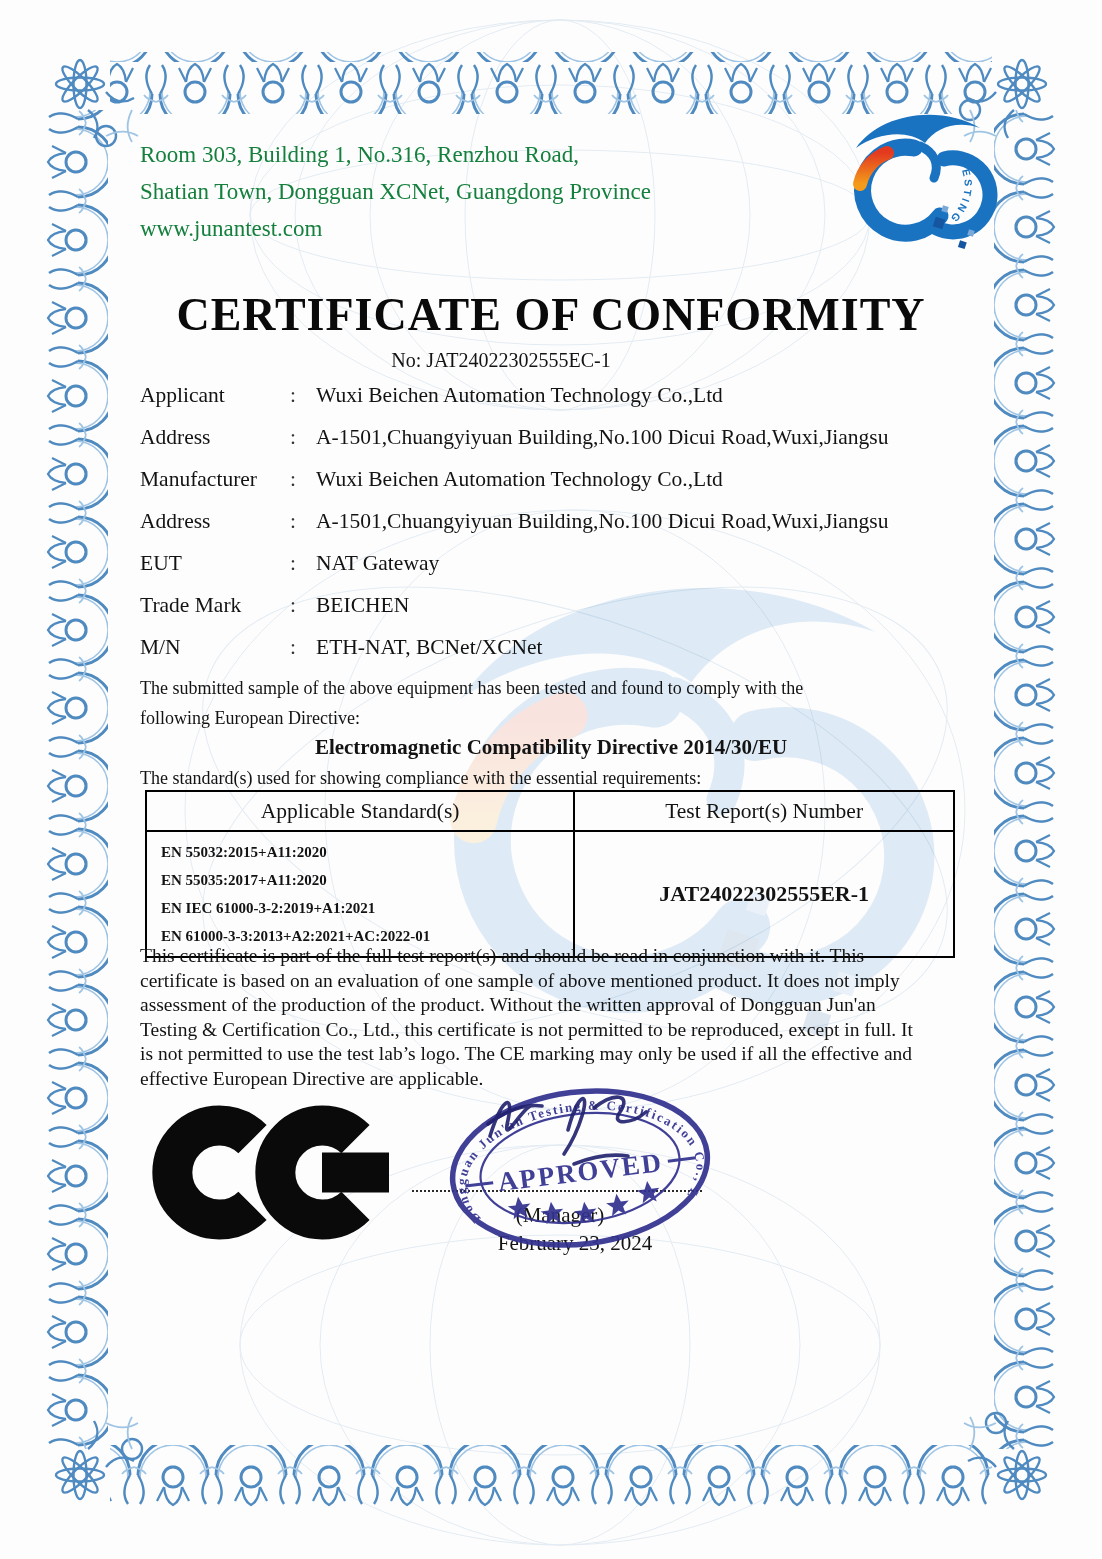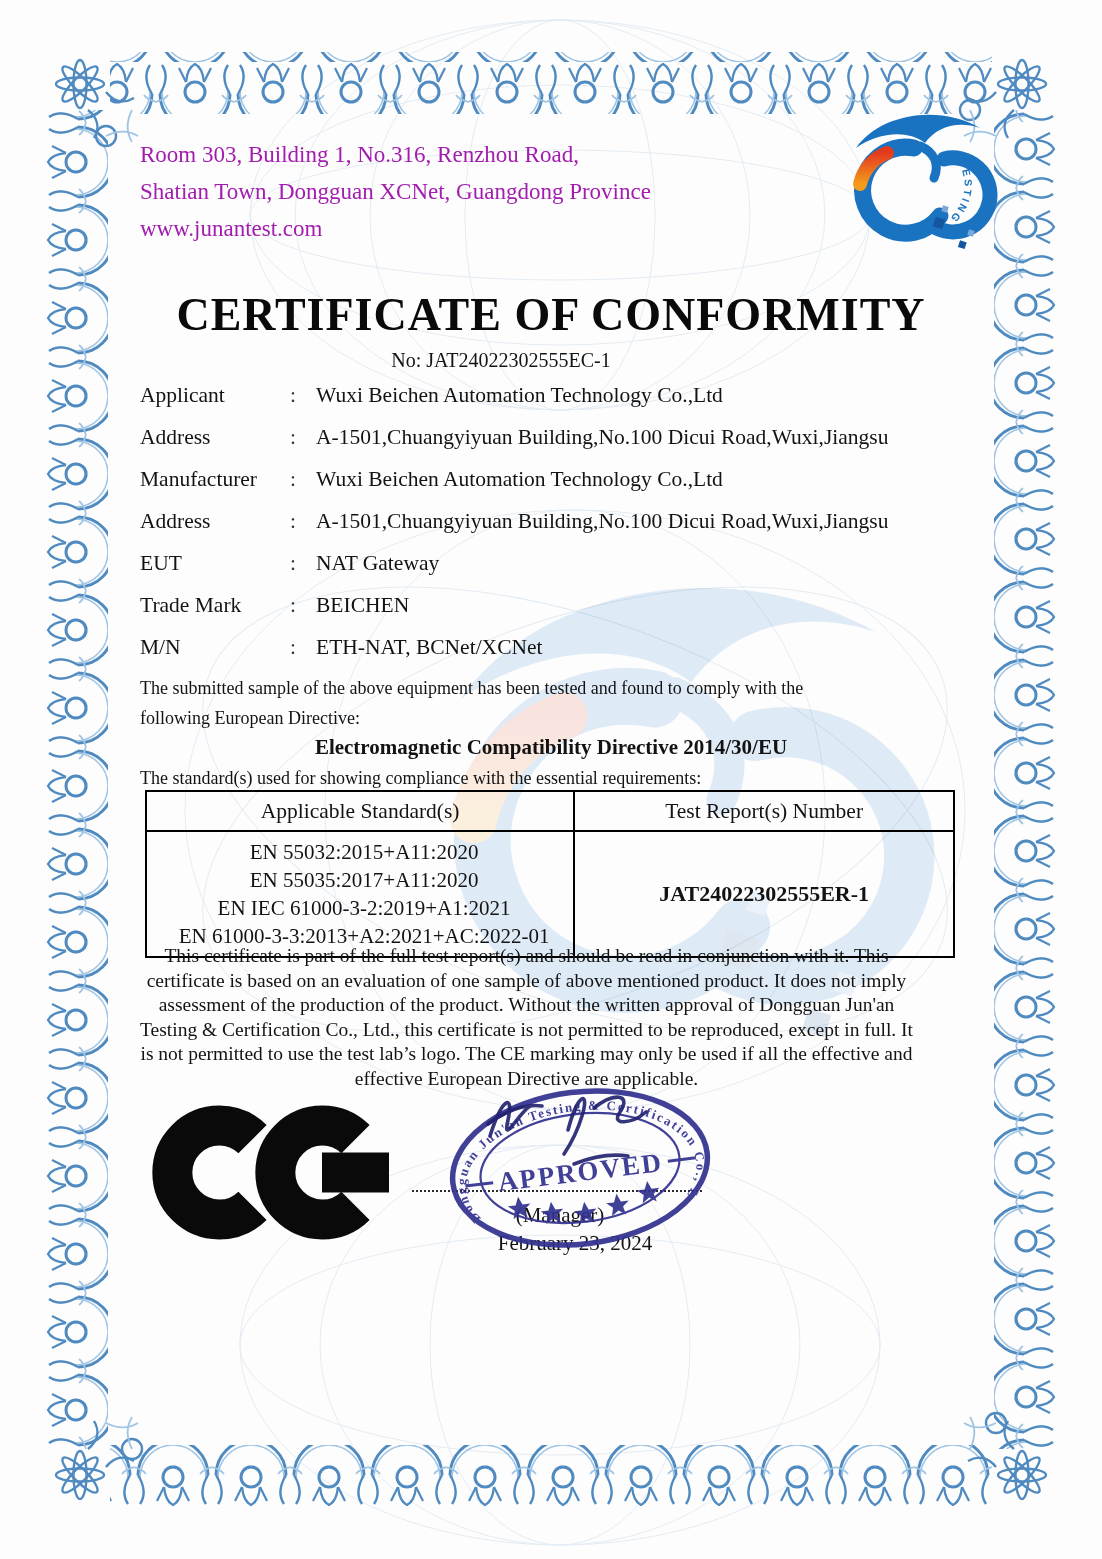--- a/index.html
+++ b/index.html
@@ -3,43 +3,43 @@
 <meta charset="utf-8">
 <style>
   html,body{margin:0;padding:0;}
   body{
     width:1102px;height:1559px;position:relative;overflow:hidden;
     background:#fdfdfd;color:#131313;
     font-family:"Liberation Serif", serif;
   }
   .abs{position:absolute;}
   
-  .hdr-line{font-size:23px;line-height:37px;white-space:nowrap;color:#a21caf;}
+  .hdr-line{font-size:23px;line-height:37px;white-space:nowrap;color:#15803d;}
   
   .title{left:0;top:288px;width:1102px;text-align:center;
          font-size:46px;font-weight:bold;letter-spacing:1px;color:#0a0a0a;white-space:nowrap;}
   .cert-no{left:0;top:349px;width:1002px;text-align:center;font-size:20px;font-weight:normal;white-space:nowrap;}
   
   .fields{left:140px;top:383px;width:840px;}
   .frow{display:flex;align-items:flex-end;margin-bottom:17px;font-size:21.5px;white-space:nowrap;}
   .flabel{width:150px;flex:0 0 150px;}
   .fcolon{width:26px;flex:0 0 26px;color:#333;}
   .fcolon::before{content:":";}
   
   .pline{font-size:18px;line-height:30px;white-space:nowrap;}
   .directive{left:0;top:735px;width:1102px;text-align:center;font-weight:bold;font-size:21px;white-space:nowrap;}
   
   .stable{left:145px;top:790px;width:810px;border-collapse:collapse;table-layout:fixed;border-radius:7px;}
   .stable td{border:2.5px solid #000;}
   .stable .th{height:36px;text-align:center;font-size:21.5px;vertical-align:middle;}
   .stable .cell-standards{padding:6px 6px 6px 14px;}
-  .std-line{font-size:21px;font-weight:normal;line-height:28px;white-space:nowrap;text-align:center;}
+  .std-line{font-size:15px;font-weight:bold;line-height:28px;white-space:nowrap;}
   .cell-report{text-align:center;vertical-align:middle;font-size:22px;font-weight:bold;}
   .disclaimer{left:140px;top:944px;}
-  .dline{font-size:19.5px;line-height:24.6px;white-space:nowrap;text-align:center;}
+  .dline{font-size:19.5px;line-height:24.6px;white-space:nowrap;}
   
   .dotline{left:412px;top:1190px;width:290px;height:0;border-top:2.5px dotted #2a2a2a;}
   .manager{left:410px;top:1203px;width:300px;text-align:center;font-size:21px;}
   .sig-date{left:425px;top:1231px;width:300px;text-align:center;font-size:21px;}
   svg{display:block;}
 </style>
 </head>
 <body>
 
 <svg class="abs" style="left:0;top:0" width="1102" height="1559" viewBox="0 0 1102 1559">

